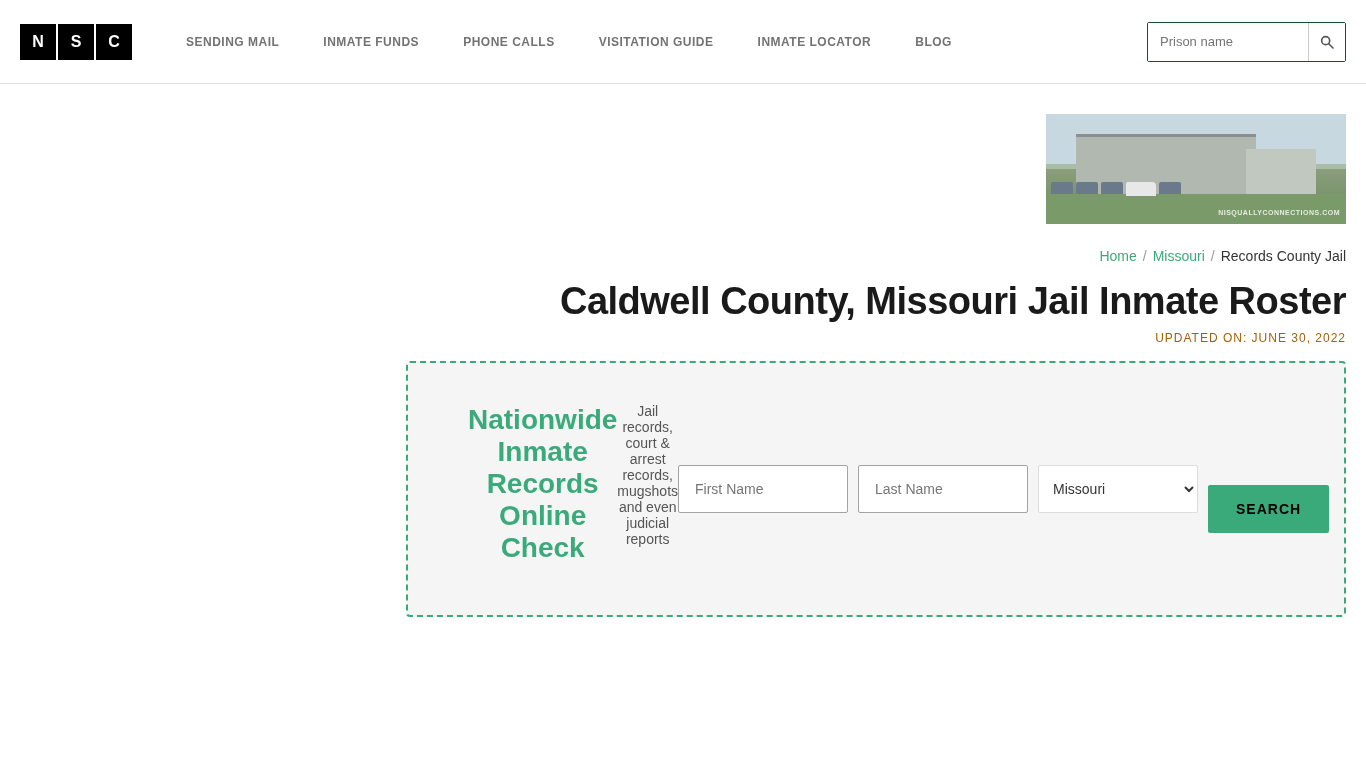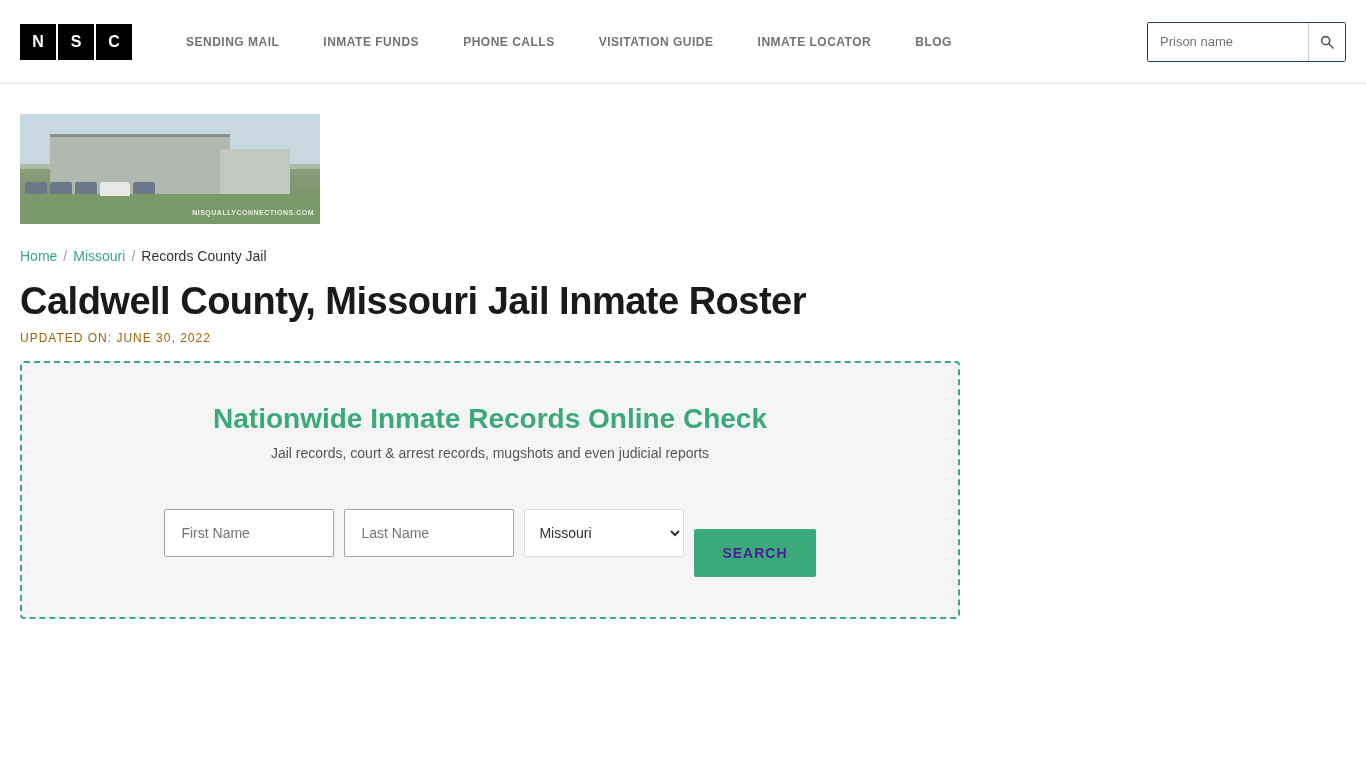--- a/index.html
+++ b/index.html
@@ -98,21 +98,21 @@
 
     .search-icon-svg {
       width: 16px;
       height: 16px;
     }
 
     
     main {
       display: flex;
       flex-direction: column;
-      align-items: flex-start;
+      align-items: flex-end;
       padding: 30px 20px 60px;
     }
 
     .facility-image {
       width: 300px;
       height: 110px;
       background: #c8d8c0;
       position: relative;
       overflow: hidden;
       margin-bottom: 24px;
@@ -239,21 +239,21 @@
     }
 
     
     .search-section {
       border: 2px dashed #3aaa7a;
       border-radius: 4px;
       padding: 40px 60px;
       background: #f5f5f5;
       width: 940px;
       display: flex;
-      flex-direction: column;
+      flex-direction: row;
       align-items: center;
     }
 
     .search-section-title {
       font-size: 28px;
       font-weight: 700;
       color: #3aaa7a;
       margin-bottom: 10px;
       text-align: center;
     }
@@ -291,21 +291,21 @@
       color: #333;
       background: #fff;
       width: 160px;
       cursor: pointer;
     }
 
     .search-btn {
       height: 48px;
       padding: 8px 28px;
       background: #3aaa7a;
-      color: #4c1d95;
+      color: #000000;
       border: none;
       border-radius: 2px;
       font-size: 14px;
       font-weight: 700;
       letter-spacing: 1px;
       cursor: pointer;
       text-transform: uppercase;
       margin-top: 40px;
     }
   </style>

